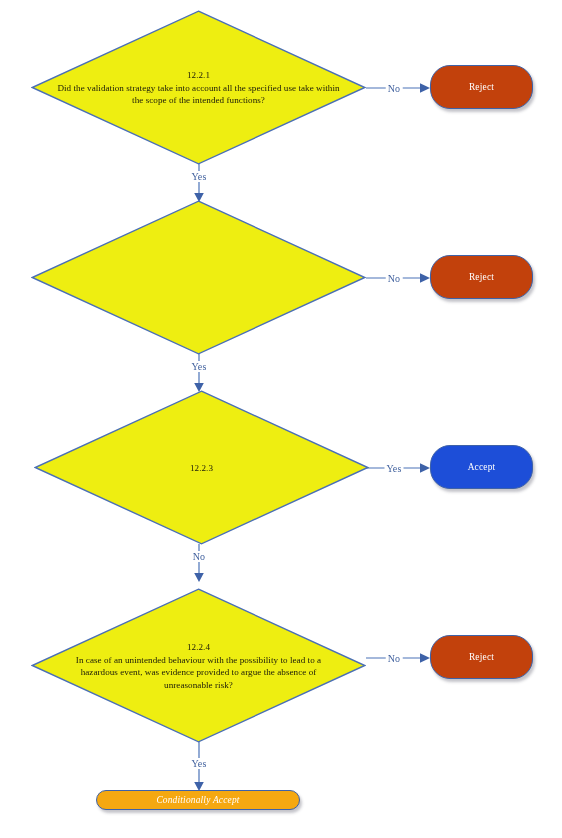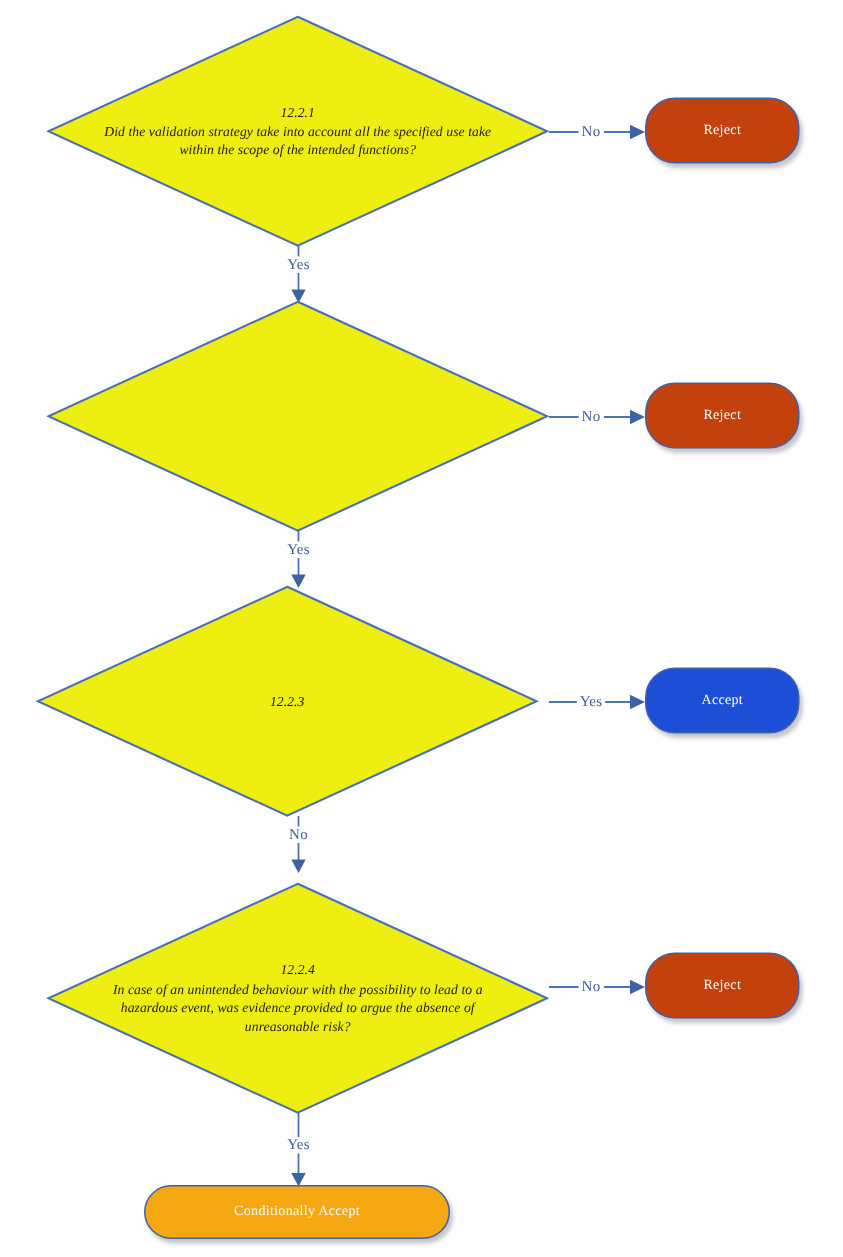--- a/index.html
+++ b/index.html
@@ -15,21 +15,20 @@
     width: 562px;
     height: 838px;
     background: #ffffff;
     overflow: hidden;
   }
   
   .decision {
     position: absolute;
     width: 335px;
     height: 155px;
-    font-style: italic;
   }
   .decision .shape {
     position: absolute;
     inset: 0;
   }
   .decision .shape svg {
     display: block;
     width: 335px;
     height: 155px;
   }
@@ -70,21 +69,22 @@
 
   .pill-right {
     left: 430px;
     width: 103px;
     height: 44px;
   }
   .pill-bottom {
     left: 96px;
     top: 790px;
     width: 204px;
-    height: 36px;
+    height: 20px;
+    font-style: italic;
   }
   
   .edge {
     position: absolute;
   }
   .edge svg { display: block; overflow: visible; }
 
   .edge-label {
     position: absolute;
     color: #41619E;
@@ -183,21 +183,21 @@
   </div>
 
   <div class="decision" style="left:31px; top:200px;">
     <div class="shape">
       <svg viewBox="0 0 335 155" preserveAspectRatio="none">
         <polygon points="167.5,1.2 333.8,77.5 167.5,153.8 1.2,77.5" fill="#EEEE11" stroke="#4A6FB5" stroke-width="1.4"></polygon>
       </svg>
     </div>
   </div>
 
-  <div class="decision" style="left:24px; top:390px;">
+  <div class="decision" style="left:34px; top:390px;">
     <div class="shape">
       <svg viewBox="0 0 335 155" preserveAspectRatio="none">
         <polygon points="167.5,1.2 333.8,77.5 167.5,153.8 1.2,77.5" fill="#EEEE11" stroke="#4A6FB5" stroke-width="1.4"></polygon>
       </svg>
     </div>
     <div class="dtext">
       <span class="dref">12.2.3</span>
     </div>
   </div>
 

